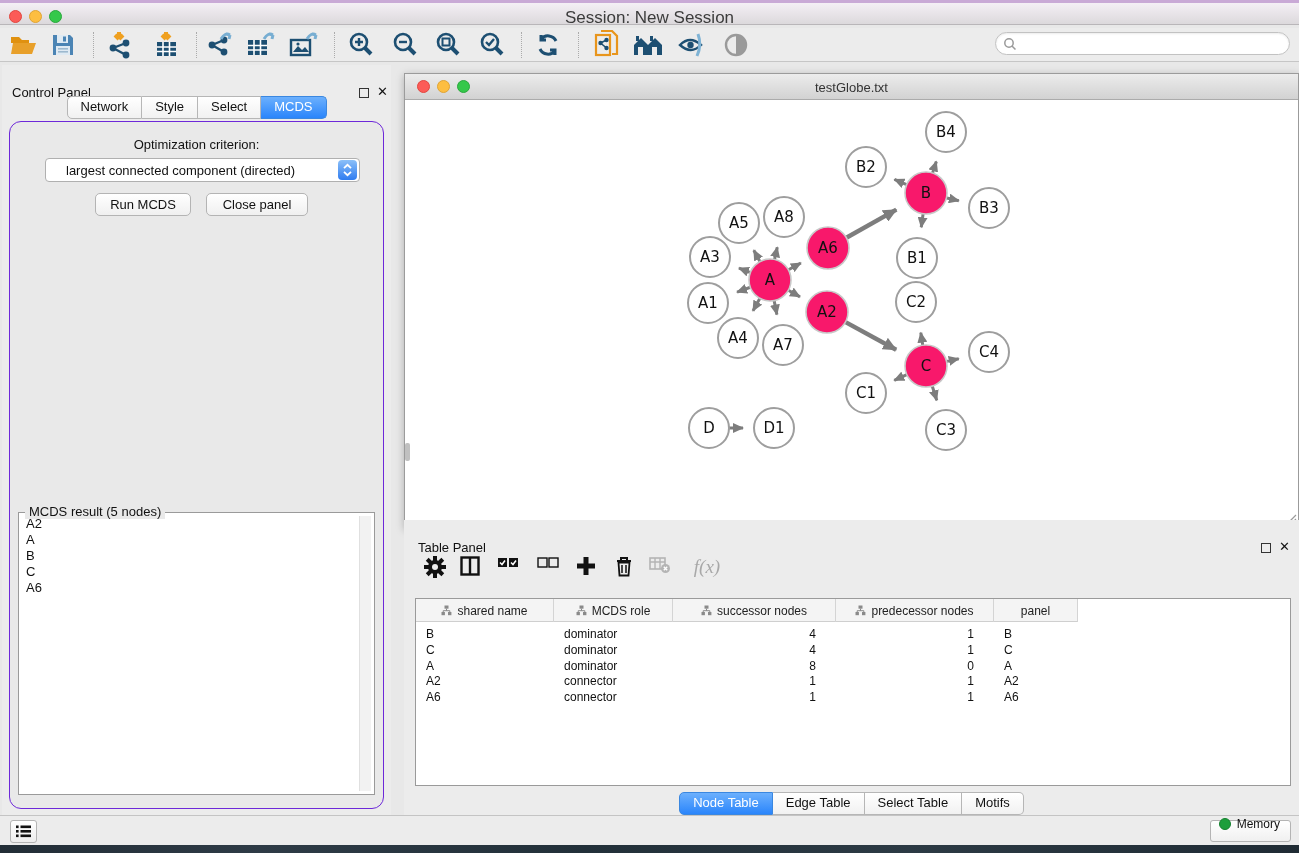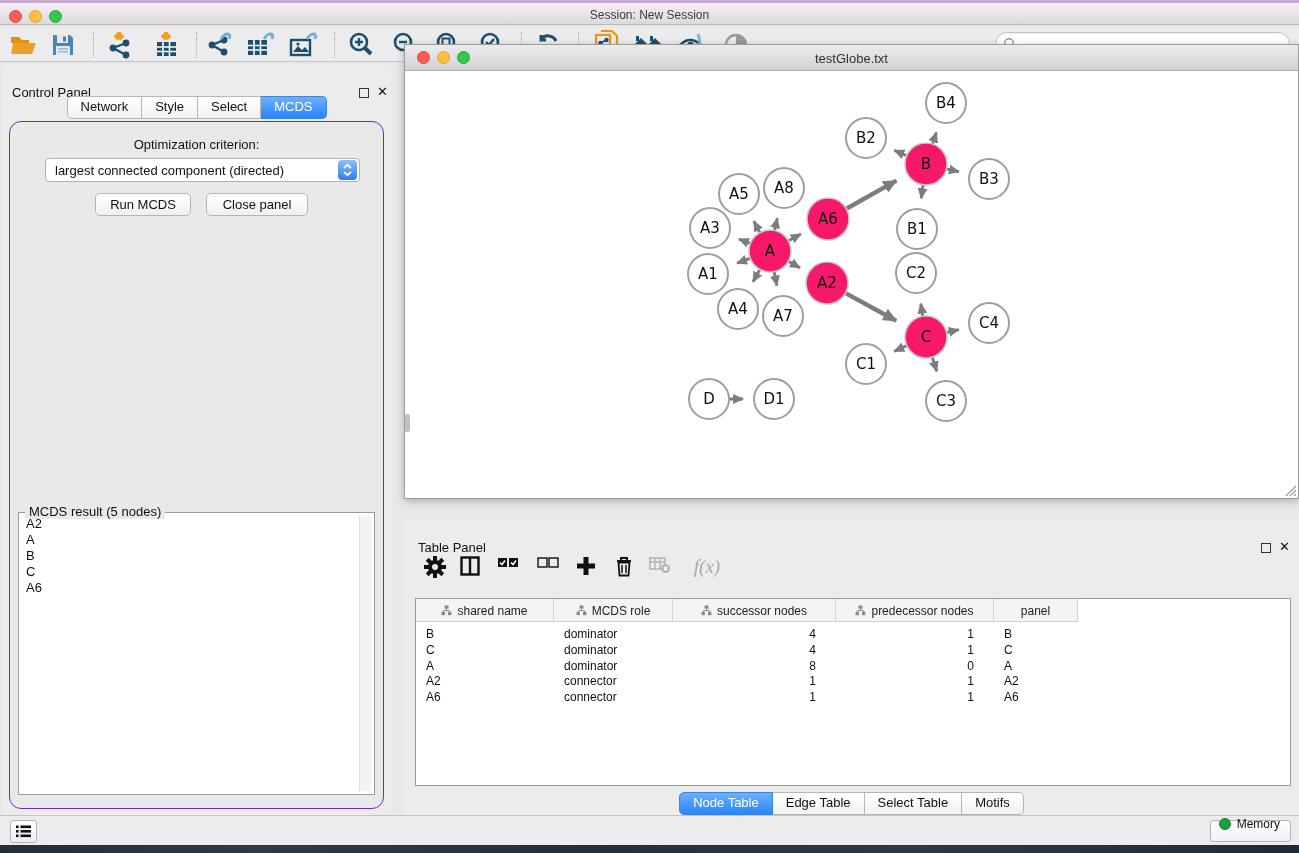--- a/index.html
+++ b/index.html
@@ -12,21 +12,21 @@
   .app { position:absolute; inset:0; }
 
   
   .titlebar {
     position:absolute; left:0; top:0; width:1299px; height:25px;
     background:linear-gradient(#f4eff5,#dcd9dc);
     border-top:3px solid #c9a9d6; border-bottom:1px solid #b9b6b9;
   }
   .titlebar .title {
     position:absolute; left:0; right:0; top:5px; text-align:center;
-    font-size:12px; color:#3c3c3c;
+    font-size:17px; color:#3c3c3c;
   }
   .tl { position:absolute; width:13px; height:13px; border-radius:50%; top:7px; }
   .tl.red   { background:#fc5b57; border:1px solid #e2463f; }
   .tl.yel   { background:#fdbe41; border:1px solid #e0a434; }
   .tl.grn   { background:#34c84a; border:1px solid #2aa83d; }
 
   
   .toolbar {
     position:absolute; left:0; top:28px; width:1299px; height:34px;
     background:#ececec; border-bottom:1px solid #c6c6c6;
@@ -68,21 +68,21 @@
   .cpane {
     position:absolute; left:7px; right:7px; top:56px; bottom:6px;
     background:#e9e9e9; border:1px solid #6d28d9; border-radius:12px;
   }
   .opt-label { position:absolute; left:0; right:0; top:15px; text-align:center; font-size:13px; color:#111; }
   .dropdown {
     position:absolute; left:35px; top:36px; width:315px; height:24px;
     background:#fff; border:1px solid #b0b0b0; border-radius:4px;
     display:flex; align-items:center;
   }
-  .dropdown .dval { flex:1; font-size:13px; padding-left:9px; color:#111; white-space:nowrap; overflow:hidden; }
+  .dropdown .dval { flex:1; font-size:13px; padding-left:20px; color:#111; white-space:nowrap; overflow:hidden; }
   .dd-step {
     width:19px; height:20px; margin-right:2px; border-radius:4px;
     background:linear-gradient(#8cc0f8,#2f7cf0);
     display:flex; flex-direction:column; align-items:center; justify-content:center;
   }
   .pbtn {
     position:absolute; height:23px; background:linear-gradient(#ffffff,#f0f0f0);
     border:1px solid #b4b4b4; border-radius:5px; font-size:13px; color:#111;
     display:flex; align-items:center; justify-content:center; padding:0 14px; cursor:default;
   }
@@ -96,21 +96,21 @@
   }
   .mcds-list { position:absolute; inset:3px 16px 3px 3px; overflow:hidden; }
   .mcds-list .item { font-size:13px; line-height:16px; padding-left:4px; color:#111; }
   .vscroll-track {
     position:absolute; top:3px; bottom:3px; right:3px; width:12px;
     background:#f2f2f2; border-left:1px solid #e0e0e0;
   }
 
   
   .netwin {
-    position:absolute; left:404px; top:44px; width:895px; height:455px;
+    position:absolute; left:404px; top:73px; width:895px; height:455px;
     border:1px solid #9b9b9b; background:#fff;
     box-shadow:0 2px 8px rgba(0,0,0,.25);
   }
   .netwin .wtitle {
     position:absolute; left:0; top:0; right:0; height:26px;
     background:linear-gradient(#ececec,#d2d2d2); border-bottom:1px solid #ababab;
   }
   .netwin .wtitle .title { position:absolute; left:0; right:0; top:6px; text-align:center; font-size:13px; color:#333; }
   .net-canvas { position:absolute; left:0; top:26px; right:0; bottom:0; background:#fff; overflow:hidden; }
   .resize-grip { position:absolute; right:1px; bottom:1px; width:13px; height:13px; }

